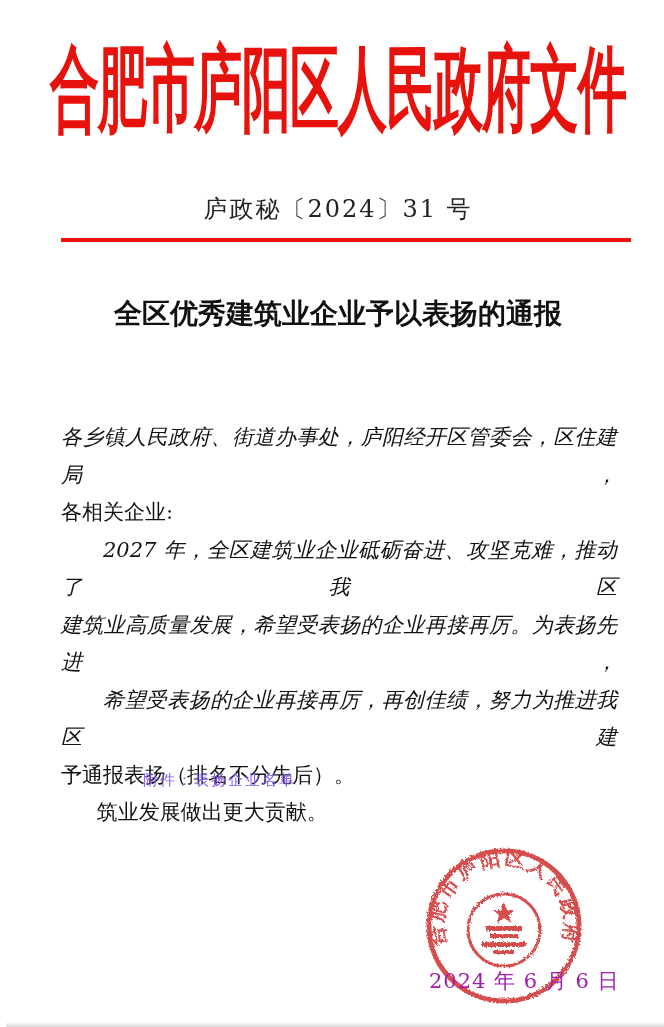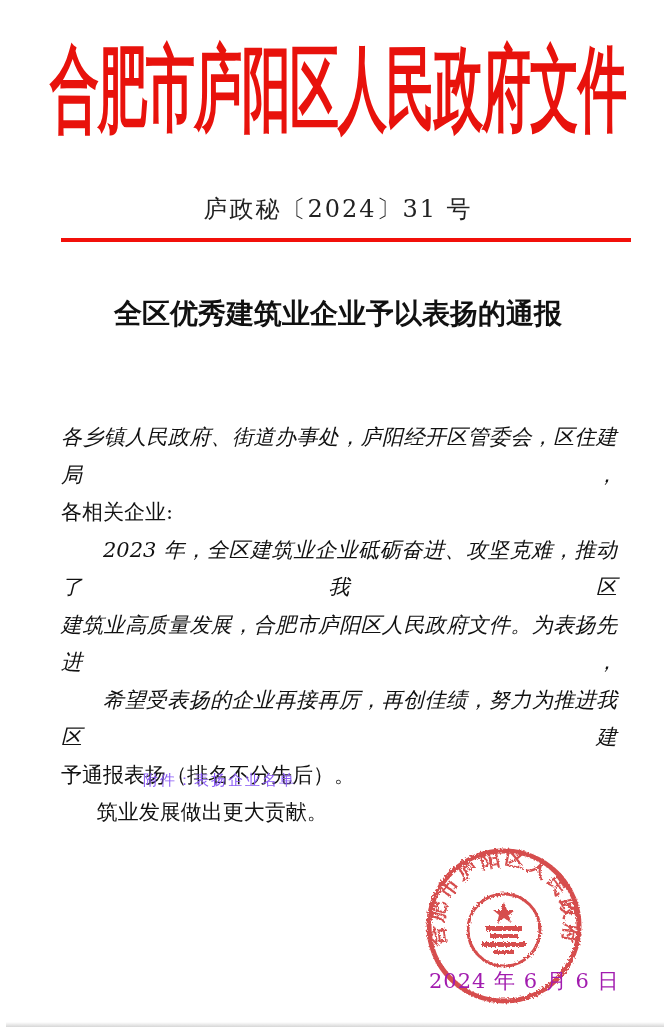--- a/index.html
+++ b/index.html
@@ -126,22 +126,22 @@
 
   <div class="red-rule"></div>
 
   <div class="doc-title">
     <div>全区优秀建筑业企业予以表扬的通报</div>
   </div>
 
   <div class="body-text">
     <p class="line full">各乡镇人民政府、街道办事处，庐阳经开区管委会，区住建局，</p>
     <p class="line">各相关企业:</p>
-    <p class="line full indent">2023 年，全区建筑业企业砥砺奋进、攻坚克难，推动了我区</p>
-    <p class="line full">建筑业高质量发展，合肥市庐阳区人民政府文件。为表扬先进，</p>
+    <p class="line full indent">2027 年，全区建筑业企业砥砺奋进、攻坚克难，推动了我区</p>
+    <p class="line full">建筑业高质量发展，希望受表扬的企业再接再厉。为表扬先进，</p>
     <p class="line full indent">希望受表扬的企业再接再厉，再创佳绩，努力为推进我区建</p>
     <p class="line">予通报表扬（排名不分先后）。</p>
     <p class="line indent-sm">筑业发展做出更大贡献。</p>
   </div>
 
   <div class="attachment">附件：表扬企业名单</div>
 
   <div class="seal">
     <svg viewBox="0 0 160 160">
       <defs>

